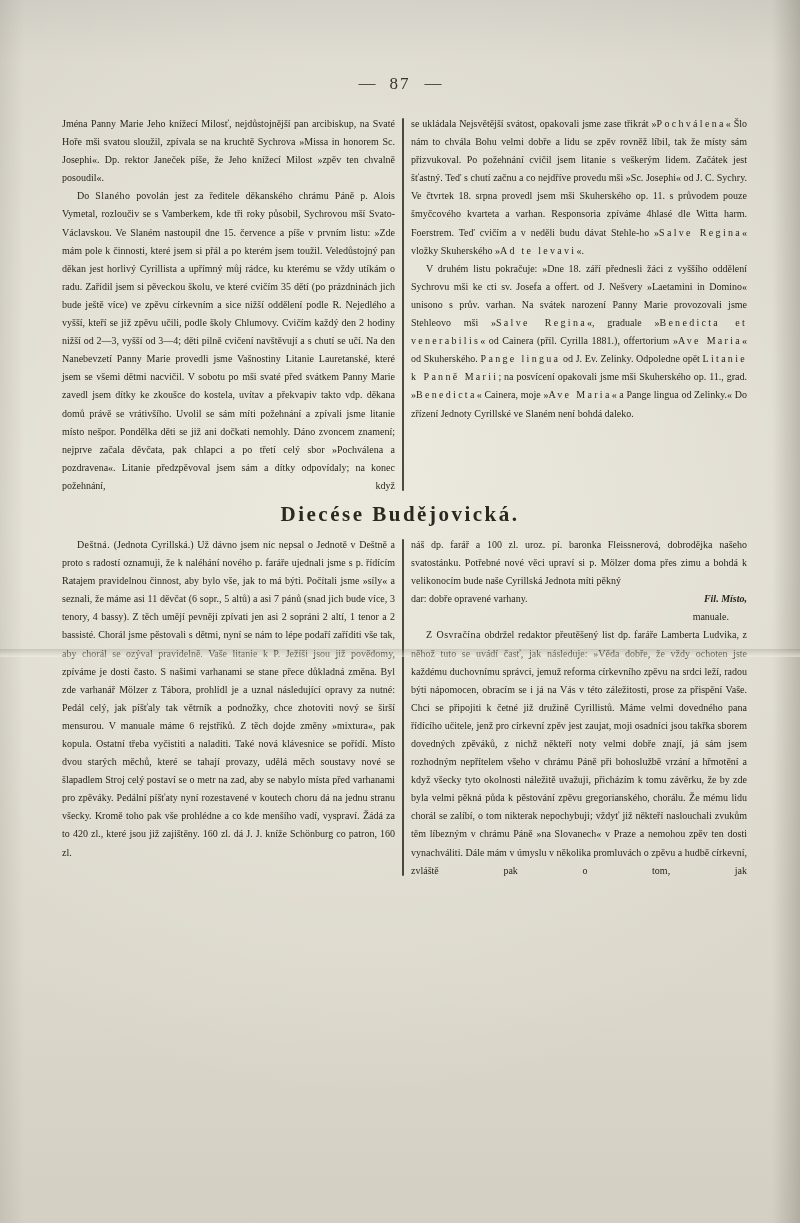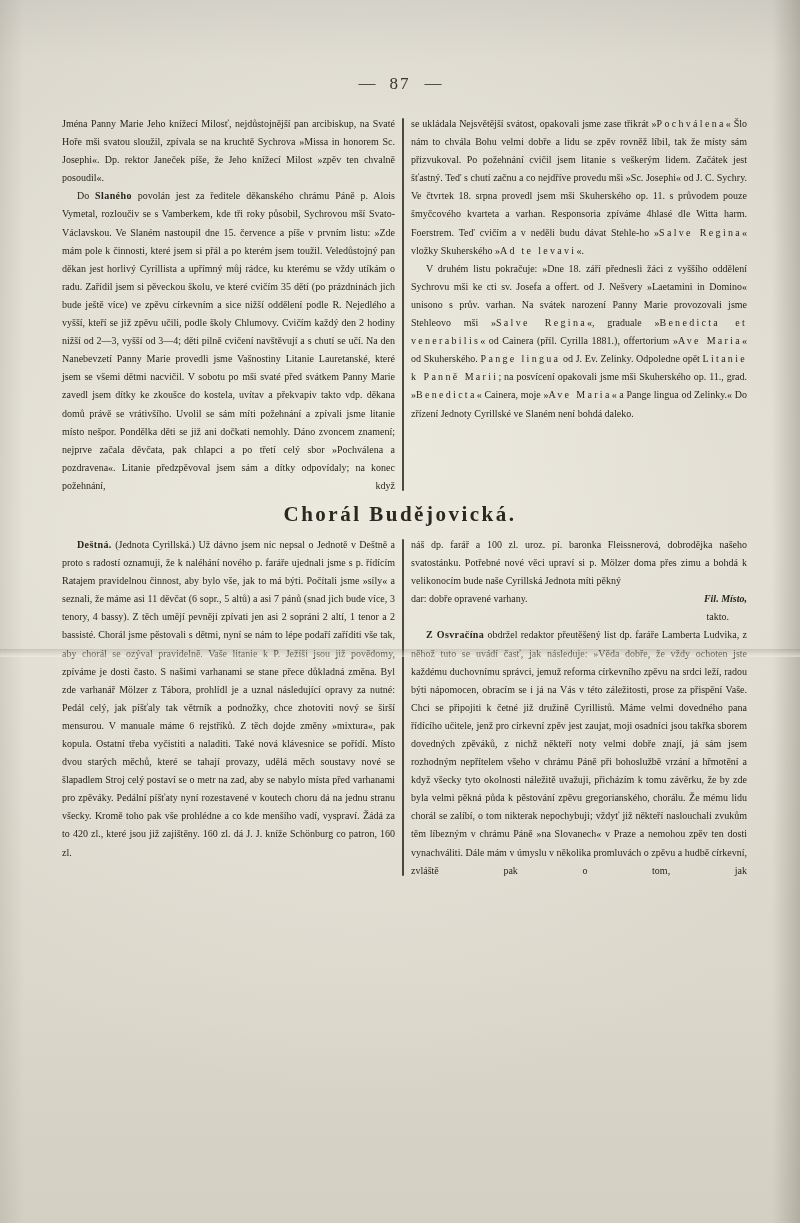--- a/index.html
+++ b/index.html
@@ -49,21 +49,21 @@
   .divider-line {
     position: absolute;
     left: 402px; top: 3px; bottom: 4px;
     width: 2px;
     background: rgba(42,38,30,0.82);
     border-radius: 1px;
   }
   p.para { margin: 0; }
   p.para.indent { text-indent: 15px; }
   p.para.fill { text-align-last: justify; }
-  .run-bold { font-weight: bold; letter-spacing: 0.4px; }
+  .run-bold { font-weight: normal; letter-spacing: 0.4px; }
   .run-spaced { letter-spacing: 2.3px; }
   .run-italic { font-style: italic; font-weight: 600; }
   .flexline { display: flex; justify-content: space-between; }
   .line { margin: 0; }
   .align-right { text-align: right; }
 
   .heading {
     margin: 7px 0 0 0;
     text-align: center;
     font-size: 21px;
@@ -86,32 +86,32 @@
         <p class="para"><span>Jména Panny Marie Jeho knížecí Milosť, nejdůstojnější pan arcibiskup, na Svaté Hoře mši svatou sloužil, zpívala se na kruchtě Sychrova »Missa in honorem Sc. Josephi«. Dp. rektor Janeček píše, že Jeho knížecí Milost »zpěv ten chvalně posoudil«.</span></p>
         <p class="para indent fill"><span>Do </span><span class="run-bold">Slaného</span><span> povolán jest za ředitele děkanského chrámu Páně p. Alois Vymetal, rozloučiv se s Vamberkem, kde tři roky působil, Sychrovou mší Svato-Václavskou. Ve Slaném nastoupil dne 15. července a píše v prvním listu: »Zde mám pole k činnosti, které jsem si přál a po kterém jsem toužil. Veledůstojný pan děkan jest horlivý Cyrillista a upřímný můj rádce, ku kterému se vždy utíkám o radu. Zařídil jsem si pěveckou školu, ve které cvičím 35 dětí (po prázdninách jich bude ještě více) ve zpěvu církevním a sice nižší oddělení podle R. Nejedlého a vyšší, kteří se již zpěvu učili, podle školy Chlumovy. Cvičím každý den 2 hodiny nižší od 2—3, vyšší od 3—4; děti pilně cvičení navštěvují a s chutí se učí. Na den Nanebevzetí Panny Marie provedli jsme Vašnostiny Litanie Lauretanské, které jsem se všemi dětmi nacvičil. V sobotu po mši svaté před svátkem Panny Marie zavedl jsem dítky ke zkoušce do kostela, uvítav a překvapiv takto vdp. děkana domů právě se vrátivšího. Uvolil se sám míti požehnání a zpívali jsme litanie místo nešpor. Pondělka děti se již ani dočkati nemohly. Dáno zvoncem znamení; nejprve začala děvčata, pak chlapci a po třetí celý sbor »Pochválena a pozdravena«. Litanie předzpěvoval jsem sám a dítky odpovídaly; na konec požehnání, když</span></p>
       </div>
     <div class="col col-right">
         <p class="para"><span>se ukládala Nejsvětější svátost, opakovali jsme zase třikrát »</span><span class="run-spaced">Pochválena</span><span>« Šlo nám to chvála Bohu velmi dobře a lidu se zpěv rovněž líbil, tak že místy sám přizvukoval. Po požehnání cvičil jsem litanie s veškerým lidem. Začátek jest šťastný. Teď s chutí začnu a co nejdříve provedu mši »Sc. Josephi« od J. C. Sychry. Ve čtvrtek 18. srpna provedl jsem mši Skuherského op. 11. s průvodem pouze šmyčcového kvarteta a varhan. Responsoria zpíváme 4hlasé dle Witta harm. Foerstrem. Teď cvičím a v neděli budu dávat Stehle-ho »</span><span class="run-spaced">Salve Regina</span><span>« vložky Skuherského »</span><span class="run-spaced">Ad te levavi</span><span>«.</span></p>
         <p class="para indent"><span>V druhém listu pokračuje: »Dne 18. září přednesli žáci z vyššího oddělení Sychrovu mši ke cti sv. Josefa a offert. od J. Nešvery »Laetamini in Domino« unisono s prův. varhan. Na svátek narození Panny Marie provozovali jsme Stehleovo mši »</span><span class="run-spaced">Salve Regina</span><span>«, graduale »</span><span class="run-spaced">Benedicta et venerabilis</span><span>« od Cainera (příl. Cyrilla 1881.), offertorium »</span><span class="run-spaced">Ave Maria</span><span>« od Skuherského. </span><span class="run-spaced">Pange lingua</span><span> od J. Ev. Zelinky. Odpoledne opět </span><span class="run-spaced">Litanie k Panně Marii</span><span>; na posvícení opakovali jsme mši Skuherského op. 11., grad. »</span><span class="run-spaced">Benedicta</span><span>« Cainera, moje »</span><span class="run-spaced">Ave Maria</span><span>« a Pange lingua od Zelinky.« Do zřízení Jednoty Cyrillské ve Slaném není bohdá daleko.</span></p>
       </div>
     <div class="divider-line"></div>
   </div>
 
-  <h2 class="heading">Chorál Budějovická.</h2>
+  <h2 class="heading">Diecése Budějovická.</h2>
 
   <div class="section section-bottom">
     <div class="col col-left">
         <p class="para indent fill"><span class="run-bold">Deštná.</span><span> (Jednota Cyrillská.) Už dávno jsem nic nepsal o Jednotě v Deštně a proto s radostí oznamuji, že k naléhání nového p. faráře ujednali jsme s p. řídícím Ratajem pravidelnou činnost, aby bylo vše, jak to má býti. Počítali jsme »síly« a seznali, že máme asi 11 děvčat (6 sopr., 5 altů) a asi 7 pánů (snad jich bude více, 3 tenory, 4 bassy). Z těch umějí pevněji zpívati jen asi 2 sopráni 2 altí, 1 tenor a 2 bassisté. Chorál jsme pěstovali s dětmi, nyní se nám to lépe podaří zaříditi vše tak, aby chorál se ozýval pravidelně. Vaše litanie k P. Ježíši jsou již povědomy, zpíváme je dosti často. S našimi varhanami se stane přece důkladná změna. Byl zde varhanář Mölzer z Tábora, prohlídl je a uznal následující opravy za nutné: Pedál celý, jak píšťaly tak větrník a podnožky, chce zhotoviti nový se širší mensurou. V manuale máme 6 rejstříků. Z těch dojde změny »mixtura«, pak kopula. Ostatní třeba vyčistiti a naladiti. Také nová klávesnice se pořídí. Místo dvou starých měchů, které se tahají provazy, udělá měch soustavy nové se šlapadlem Stroj celý postaví se o metr na zad, aby se nabylo místa před varhanami pro zpěváky. Pedální píšťaty nyní rozestavené v koutech choru dá na jednu stranu všecky. Kromě toho pak vše prohlédne a co kde menšího vadí, vyspraví. Žádá za to 420 zl., které jsou již zajištěny. 160 zl. dá J. J. kníže Schönburg co patron, 160 zl.</span></p>
       </div>
     <div class="col col-right">
         <p class="para"><span>náš dp. farář a 100 zl. uroz. pí. baronka Fleissnerová, dobrodějka našeho svatostánku. Potřebné nové věci upraví si p. Mölzer doma přes zimu a bohdá k velikonocím bude naše Cyrillská Jednota míti pěkný</span></p>
         <div class="flexline">
           <span>dar: dobře opravené varhany.</span>
           <span class="run-italic">Fil. Místo,</span>
         </div>
-        <div class="line align-right" style="padding-right: 18px;"><span>takto.</span></div>
+        <div class="line align-right" style="padding-right: 18px;"><span>manuale.</span></div>
         <p class="para indent fill"><span class="run-bold">Z Osvračína</span><span> obdržel redaktor přeutěšený list dp. faráře Lamberta Ludvika, z něhož tuto se uvádí časť, jak následuje: »Věda dobře, že vždy ochoten jste každému duchovnímu správci, jemuž reforma církevního zpěvu na srdci leží, radou býti nápomocen, obracím se i já na Vás v této záležitosti, prose za přispění Vaše. Chci se připojiti k četné již družině Cyrillistů. Máme velmi dovedného pana řídícího učitele, jenž pro církevní zpěv jest zaujat, moji osadníci jsou takřka sborem dovedných zpěváků, z nichž někteří noty velmi dobře znají, já sám jsem rozhodným nepřítelem všeho v chrámu Páně při bohoslužbě vrzání a hřmotění a když všecky tyto okolnosti náležitě uvažuji, přicházím k tomu závěrku, že by zde byla velmi pěkná půda k pěstování zpěvu gregorianského, chorálu. Že mému lidu chorál se zalíbí, o tom nikterak nepochybuji; vždyť již někteří naslouchali zvukům těm líbezným v chrámu Páně »na Slovanech« v Praze a nemohou zpěv ten dosti vynachváliti. Dále mám v úmyslu v několika promluvách o zpěvu a hudbě církevní, zvláště pak o tom, jak</span></p>
       </div>
     <div class="divider-line"></div>
   </div>
 
   <div class="crease"></div>
 </div>
 
 </body></html>

